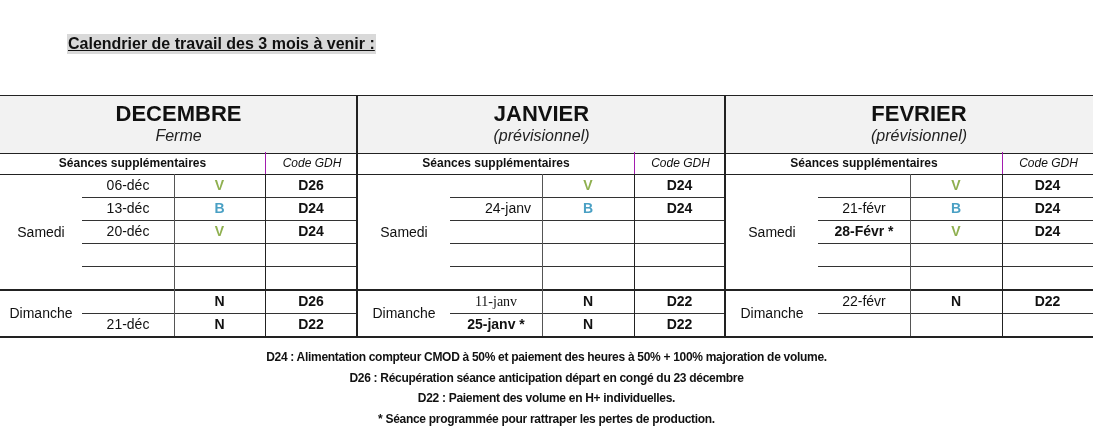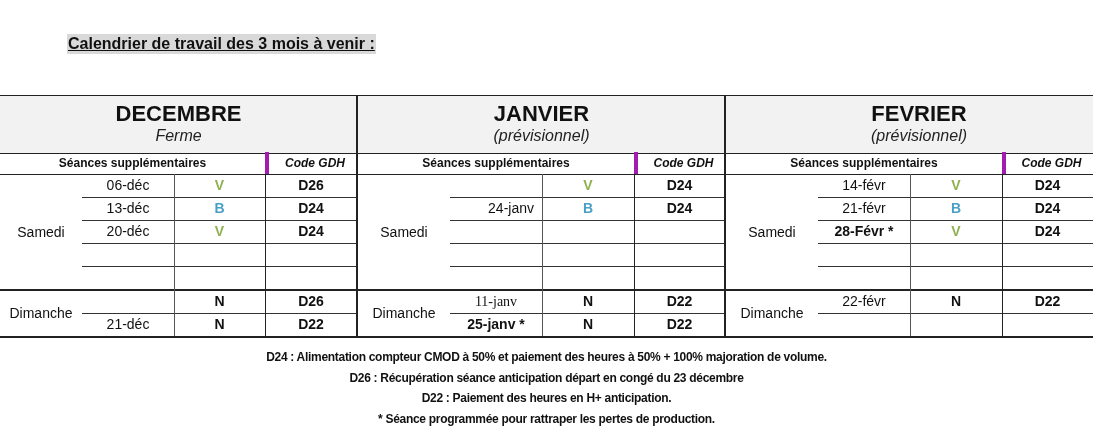--- a/index.html
+++ b/index.html
@@ -5,21 +5,21 @@
   html, body { margin:0; padding:0; background:#ffffff; }
   body { width:1093px; height:435px; position:relative; overflow:hidden; font-family:"Liberation Sans", sans-serif; color:#111; }
   .title { position:absolute; left:67px; top:34px; font-size:16px; font-weight:bold; text-decoration:underline; background:#d9d9d9; padding:0 1px; line-height:20px; }
   .cal { position:absolute; left:0; top:95px; width:1093px; height:243px; }
   .month { position:absolute; top:0; height:243px; }
   .m-head { position:absolute; left:0; right:0; top:0; height:57px; background:#f2f2f2; border-top:1px solid #222; border-bottom:1px solid #222; text-align:center; }
   .m-name { display:block; font-size:22px; font-weight:bold; margin-top:6px; line-height:24px; }
   .m-sub { display:block; font-size:16px; font-style:italic; line-height:20px; color:#222; }
   .m-subhead { position:absolute; left:0; right:0; top:57px; height:22px; border-bottom:1px solid #222; font-size:12px; }
   .sh-seances { position:absolute; left:0; top:0; height:22px; line-height:22px; text-align:center; font-weight:bold; }
-  .sh-code { position:absolute; top:0; height:22px; line-height:22px; text-align:center; font-style:italic; border-left:4px solid #a21caf;font-weight:bold; }
+  .sh-code { position:absolute; top:0; height:22px; line-height:22px; text-align:center; font-style:italic; border-left:1px solid #a21caf; }
   .day { position:absolute; left:0; text-align:center; font-size:14px; }
   .cell { position:absolute; height:23px; line-height:23px; text-align:center; font-size:14px; box-sizing:border-box; }
   .b { font-weight:bold; }
   .v { color:#8fb050; font-weight:bold; }
   .bl { color:#4aa0c4; font-weight:bold; }
   .hline { position:absolute; height:0; border-top:1px solid #333; }
   .vline { position:absolute; width:0; border-left:1px solid #555; }
   .sep { position:absolute; top:0; height:243px; width:0; border-left:2px solid #222; }
   .botline { position:absolute; left:0; width:1093px; top:336px; border-top:2px solid #222; }
   .thick { border-top:2px solid #222; }
@@ -80,21 +80,21 @@
     </div>
     <div class="m-subhead">
       <div class="sh-seances" style="width:276px;">Séances supplémentaires</div>
       <div class="sh-code" style="left:276px;width:91px;">Code GDH</div>
     </div>
     <div class="day" style="top:79px;width:92px;height:116px;line-height:116px;">Samedi</div>
     <div class="day" style="top:195px;width:92px;height:46px;line-height:46px;">Dimanche</div>
 
     <div class="cell v" style="left:184px;top:79px;width:92px;">V</div>
     <div class="cell b" style="left:276px;top:79px;width:91px;">D24</div>
-    <div class="cell" style="left:84px;top:102px;width:92px;text-align:right;">24-janv</div>
+    <div class="cell" style="left:104px;top:102px;width:92px;">24-janv</div>
     <div class="cell bl" style="left:184px;top:102px;width:92px;">B</div>
     <div class="cell b" style="left:276px;top:102px;width:91px;">D24</div>
 
     <div class="cell" style="left:92px;top:195px;width:92px;font-family:Liberation Serif, serif;">11-janv</div>
     <div class="cell b" style="left:184px;top:195px;width:92px;">N</div>
     <div class="cell b" style="left:276px;top:195px;width:91px;">D22</div>
     <div class="cell b" style="left:92px;top:218px;width:92px;">25-janv *</div>
     <div class="cell b" style="left:184px;top:218px;width:92px;">N</div>
     <div class="cell b" style="left:276px;top:218px;width:91px;">D22</div>
 
@@ -115,21 +115,20 @@
       <span class="m-name">FEVRIER</span>
       <span class="m-sub">(prévisionnel)</span>
     </div>
     <div class="m-subhead">
       <div class="sh-seances" style="width:276px;">Séances supplémentaires</div>
       <div class="sh-code" style="left:276px;width:91px;">Code GDH</div>
     </div>
     <div class="day" style="top:79px;width:92px;height:116px;line-height:116px;">Samedi</div>
     <div class="day" style="top:195px;width:92px;height:46px;line-height:46px;">Dimanche</div>
 
-    <div class="cell" style="left:92px;top:79px;width:92px;">14-févr</div>
     <div class="cell v" style="left:184px;top:79px;width:92px;">V</div>
     <div class="cell b" style="left:276px;top:79px;width:91px;">D24</div>
     <div class="cell" style="left:92px;top:102px;width:92px;">21-févr</div>
     <div class="cell bl" style="left:184px;top:102px;width:92px;">B</div>
     <div class="cell b" style="left:276px;top:102px;width:91px;">D24</div>
     <div class="cell b" style="left:92px;top:125px;width:92px;">28-Févr *</div>
     <div class="cell v" style="left:184px;top:125px;width:92px;">V</div>
     <div class="cell b" style="left:276px;top:125px;width:91px;">D24</div>
 
     <div class="cell" style="left:92px;top:195px;width:92px;">22-févr</div>
@@ -145,15 +144,15 @@
     <div class="vline" style="left:184px;top:79px;height:162px;"></div>
     <div class="vline" style="left:276px;top:79px;height:162px;border-color:#222;"></div>
   </div>
 </div>
 
 <div class="botline"></div>
 
 <div class="notes">
   <div>D24 : Alimentation compteur CMOD à 50% et paiement des heures à 50% + 100% majoration de volume.</div>
   <div>D26 : Récupération séance anticipation départ en congé du 23 décembre</div>
-  <div>D22  : Paiement des heures en H+ anticipation.</div>
+  <div>D22  : Paiement des volume en H+ individuelles.</div>
   <div>* Séance programmée pour rattraper les pertes de production.</div>
 </div>
 
 </body></html>

